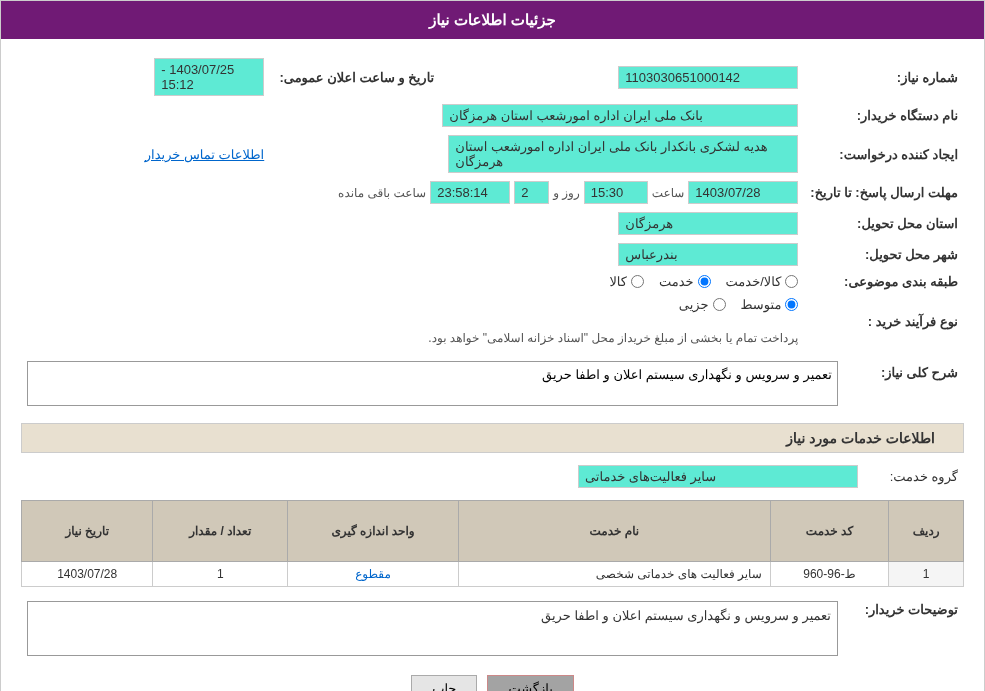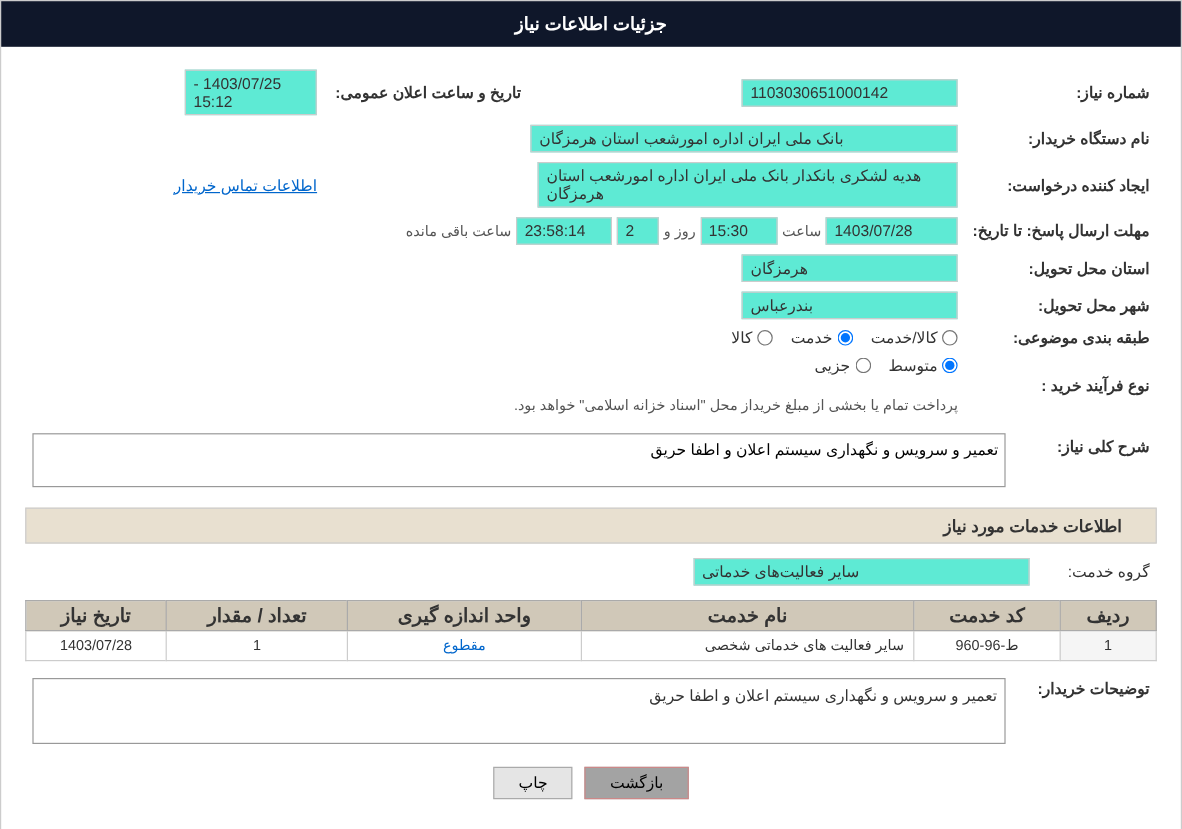--- a/index.html
+++ b/index.html
@@ -10,21 +10,21 @@
       font-size: 13px;
       color: #333;
     }
     .page-wrapper {
       max-width: 985px;
       margin: 0 auto;
       background: #fff;
       border: 1px solid #ccc;
     }
     .header-bar {
-      background: #0f172a;
+      background: #701a75;
       color: #fff;
       text-align: center;
       padding: 10px 15px;
       font-size: 15px;
       font-weight: bold;
     }
     .content-area {
       padding: 15px 20px;
     }
     .info-table {
@@ -109,23 +109,23 @@
       resize: none;
     }
     .service-table {
       width: 100%;
       border-collapse: collapse;
       margin-top: 5px;
     }
     .service-table th {
       background: #d0c8b8;
       border: 1px solid #aaa;
-      padding: 2px 8px;
+      padding: 23px 8px;
       text-align: center;
-      font-size: 16px;
+      font-size: 12px;
     }
     .service-table td {
       border: 1px solid #ccc;
       padding: 5px 8px;
       text-align: center;
       font-size: 12px;
     }
     .service-table td.text-right {
       text-align: right;
     }

